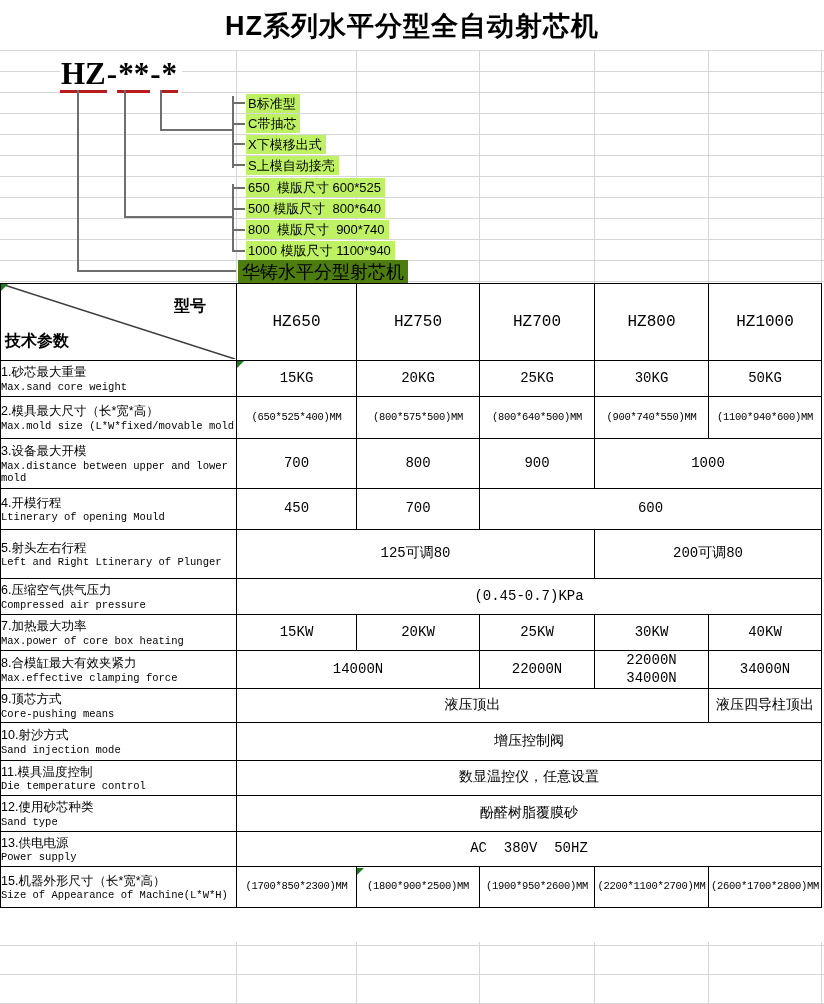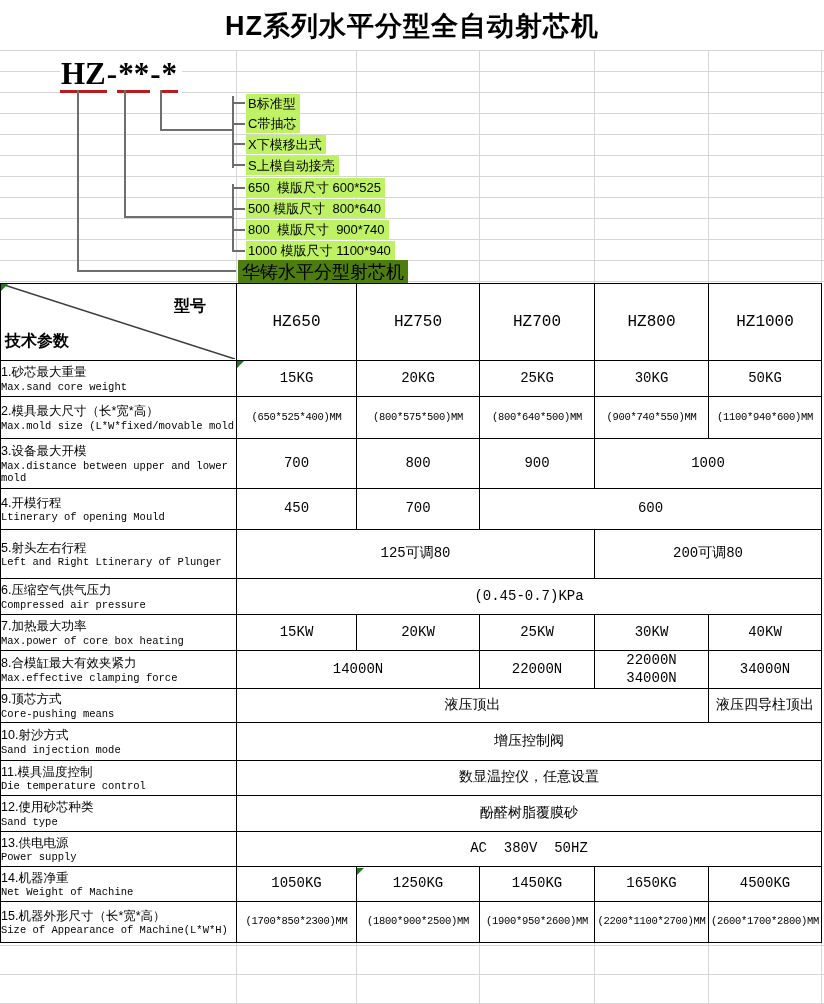--- a/index.html
+++ b/index.html
@@ -235,31 +235,20 @@
           </td>
           <td class="val" colspan="5">酚醛树脂覆膜砂</td>
         </tr>
         <tr style="height: 35px;">
           <td class="param">
             <div class="p-cn">13.供电电源</div>
             <div class="p-en">Power supply</div>
           </td>
           <td class="val" colspan="5">AC  380V  50HZ</td>
         </tr>
-        <tr style="height: 35px;">
-          <td class="param">
-            <div class="p-cn">14.机器净重</div>
-            <div class="p-en">Net Weight of Machine</div>
-          </td>
-          <td class="val">1050KG</td>
-          <td class="val">1250KG</td>
-          <td class="val">1450KG</td>
-          <td class="val">1650KG</td>
-          <td class="val">4500KG</td>
-        </tr>
         <tr style="height: 41px;">
           <td class="param">
             <div class="p-cn">15.机器外形尺寸（长*宽*高）</div>
             <div class="p-en">Size of Appearance of Machine(L*W*H)</div>
           </td>
           <td class="val small">(1700*850*2300)MM</td>
           <td class="val small">(1800*900*2500)MM</td>
           <td class="val small">(1900*950*2600)MM</td>
           <td class="val small">(2200*1100*2700)MM</td>
           <td class="val small">(2600*1700*2800)MM</td>

